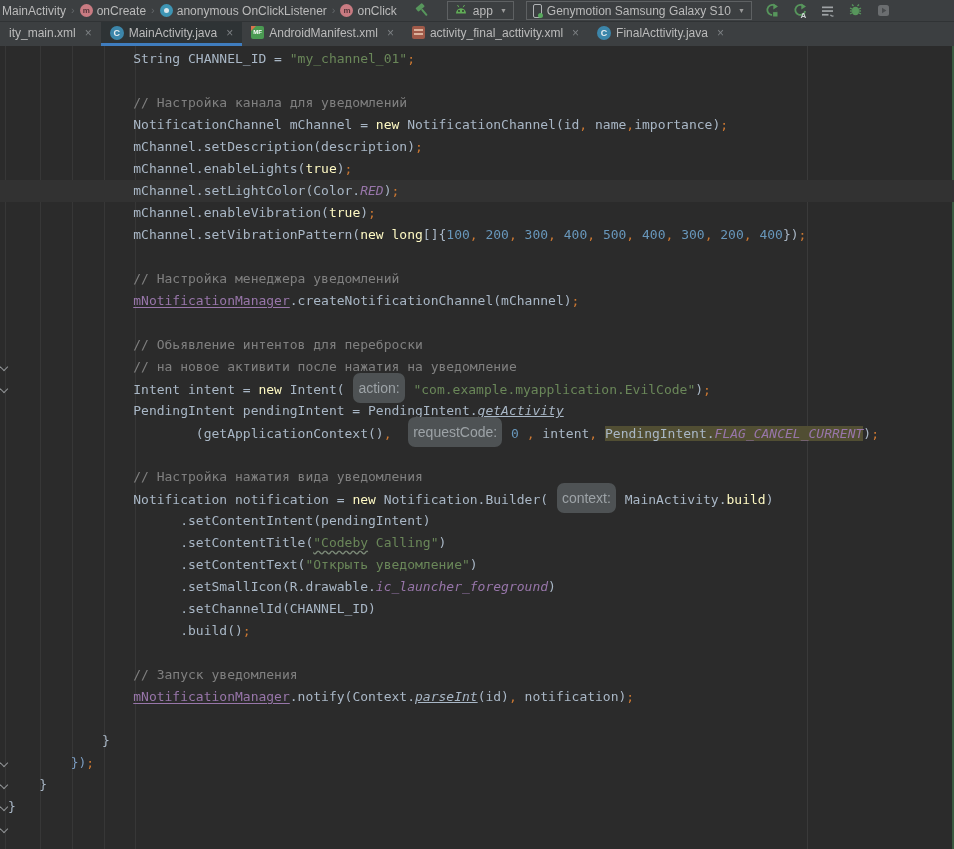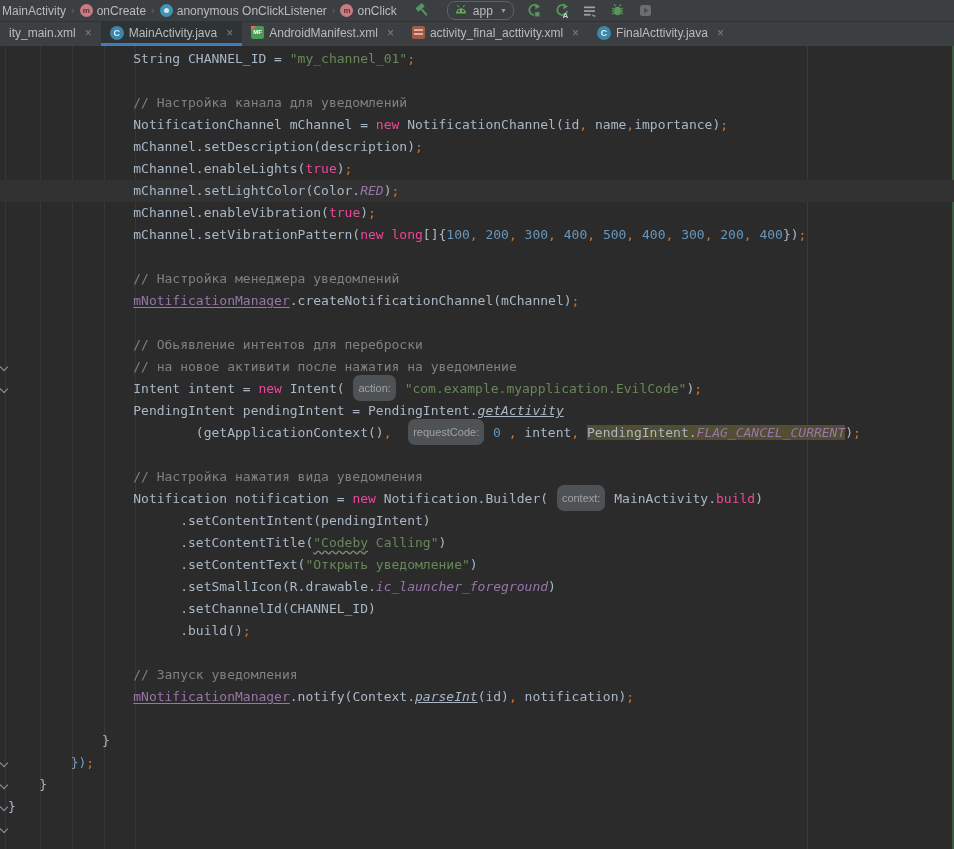--- a/index.html
+++ b/index.html
@@ -1,21 +1,21 @@
 <!DOCTYPE html>
 <html><head>
 <meta charset="utf-8">
 <style>
   html,body{margin:0;padding:0;background:#2b2b2b;}
   body{width:954px;height:849px;overflow:hidden;font-family:"Liberation Sans",sans-serif;-webkit-font-smoothing:antialiased;}
   
   .topbar{height:22px;background:#3c3f41;display:flex;align-items:center;gap:4px;padding:0 6px 0 2px;color:#bbbbbb;font-size:12px;border-bottom:1px solid #303335;box-sizing:border-box;white-space:nowrap;}
   .bc-item{display:inline-flex;align-items:center;gap:4px;cursor:default;}
   .sep{color:#63676a;font-size:11px;padding:0 1px;}
-  .select{display:inline-flex;align-items:center;gap:5px;border:1px solid #5e6163;border-radius:8px;height:17px;padding:0 6px;margin-left:8px;}
+  .select{display:inline-flex;align-items:center;gap:5px;border:1px solid #5e6163;border-radius:0;height:17px;padding:0 6px;margin-left:8px;}
   .dd{font-size:7px;color:#9b9b9b;margin-left:2px;}
   .tbtn{width:24px;height:18px;display:inline-flex;align-items:center;justify-content:center;margin-left:4px;}
   .hammer-wrap{margin-left:10px;display:inline-flex;align-items:center;}
   
   .ic{display:inline-flex;align-items:center;justify-content:center;flex:none;box-sizing:border-box;}
   .ic-method{width:13px;height:13px;border-radius:50%;background:#c97b82;color:#55353a;font:bold 8px/13px "Liberation Sans",sans-serif;}
   .ic-anon{width:13px;height:13px;border-radius:50%;background:#3e95b4;position:relative;}
   .ic-anon::after{content:"";width:5px;height:5px;border-radius:50%;background:#d9e5ea;position:absolute;top:4px;left:4px;}
   .ic-class{width:14px;height:14px;border-radius:50%;background:#3c86aa;color:#e6edf1;font:bold 9px/14px "Liberation Sans",sans-serif;}
   .ic-manifest{width:13px;height:13px;border-radius:2px;background:#4a9a52;color:#ffffff;font:bold 6px/13px "Liberation Sans",sans-serif;position:relative;letter-spacing:0;}
@@ -31,32 +31,32 @@
   .tab.sel{background:#2e3335;border-bottom:3px solid #3f7dbf;}
   
   .editor{position:absolute;left:0;top:46px;width:954px;height:803px;background:#2b2b2b;overflow:hidden;}
   .vline{position:absolute;top:0;bottom:0;width:1px;background:#373737;}
   .margin-line{position:absolute;top:0;bottom:0;left:807px;width:1px;background:#3a3a3a;}
   .green-stripe{position:absolute;top:0;bottom:0;left:952px;width:2px;background:#3b5a40;}
   .code{position:absolute;left:0;top:2px;right:0;font:13px/22px "DejaVu Sans Mono",monospace;color:#a9b7c6;}
   .line{height:22px;padding-left:8px;white-space:pre;position:relative;}
   .line.caret-row{background:#323232;}
   .td{color:#a9b7c6;}
-  .tk{color:#ec4899;text-align:right;}
+  .tk{color:#fef9c3;text-align:right;}
   .ts{color:#6a8759;}
   .tn{color:#6897bb;}
   .tc{color:#808080;}
   .tf{color:#9876aa;text-decoration:underline;text-underline-offset:2px;}
   .tp{color:#9876aa;font-style:italic;}
   .ti{font-style:italic;color:#a9b7c6;text-decoration:underline;}
   .to{color:#cc7832;}
   .tb{color:#7a9bbf;}
   .ty{background:#514e33;margin-top:14px;}
   .tw{text-decoration:underline wavy #7c8a78;text-decoration-skip-ink:none;text-underline-offset:3px;}
-  .th{font-family:"Liberation Sans",sans-serif;font-size:11px;background:#4e5254;color:#9da3a7;border-radius:7px;padding:7px 5px;margin:0 1px;position:relative;top:-1px;}
+  .th{font-family:"Liberation Sans",sans-serif;font-size:14px;background:#4e5254;color:#9da3a7;border-radius:7px;padding:7px 5px;margin:0 1px;position:relative;top:-1px;}
   .fold{position:absolute;left:1px;width:5px;height:5px;border-right:1px solid #8f9294;border-bottom:1px solid #8f9294;transform:rotate(45deg);}
 </style>
 </head>
 <body>
 
 <div class="topbar">
   <span style="display:inline-flex;align-items:flex-start;gap:4px;">
       <span class="bc-item">
         <span>MainActivity</span>
       </span>
@@ -86,20 +86,25 @@
     </span>
   <span class="select">
     <span id="run-cfg-icon"><svg width="14" height="12" viewBox="0 0 14 12">
           <path d="M2 10.5 a5 5.2 0 0 1 10 0 z" fill="#61ad57"></path>
           <line x1="3.5" y1="2" x2="4.8" y2="4.2" stroke="#61ad57" stroke-width="1"></line>
           <line x1="10.5" y1="2" x2="9.2" y2="4.2" stroke="#61ad57" stroke-width="1"></line>
           <circle cx="5" cy="8" r="0.9" fill="#2b2b2b"></circle>
           <circle cx="9" cy="8" r="0.9" fill="#2b2b2b"></circle>
         </svg></span>
     <span>app</span>
+    <span class="dd">▼</span>
+  </span>
+  <span class="select">
+    <span class="ic ic-phone"></span>
+    <span>Genymotion Samsung Galaxy S10</span>
     <span class="dd">▼</span>
   </span>
   <span style="display:inline-flex;align-items:center;">
       <span class="tbtn">
         <svg width="15" height="15" viewBox="0 0 15 15">
           <path d="M12 3.5 A5 5 0 1 0 13.2 8" fill="none" stroke="#57965c" stroke-width="1.8"></path>
           <path d="M9.3 0.6 L14 3.6 L9.3 6.6 Z" fill="#57965c"></path>
           <rect x="8.6" y="8.6" width="5.4" height="5.4" fill="#57965c" stroke="#3c3f41"></rect>
         </svg>
       </span>

